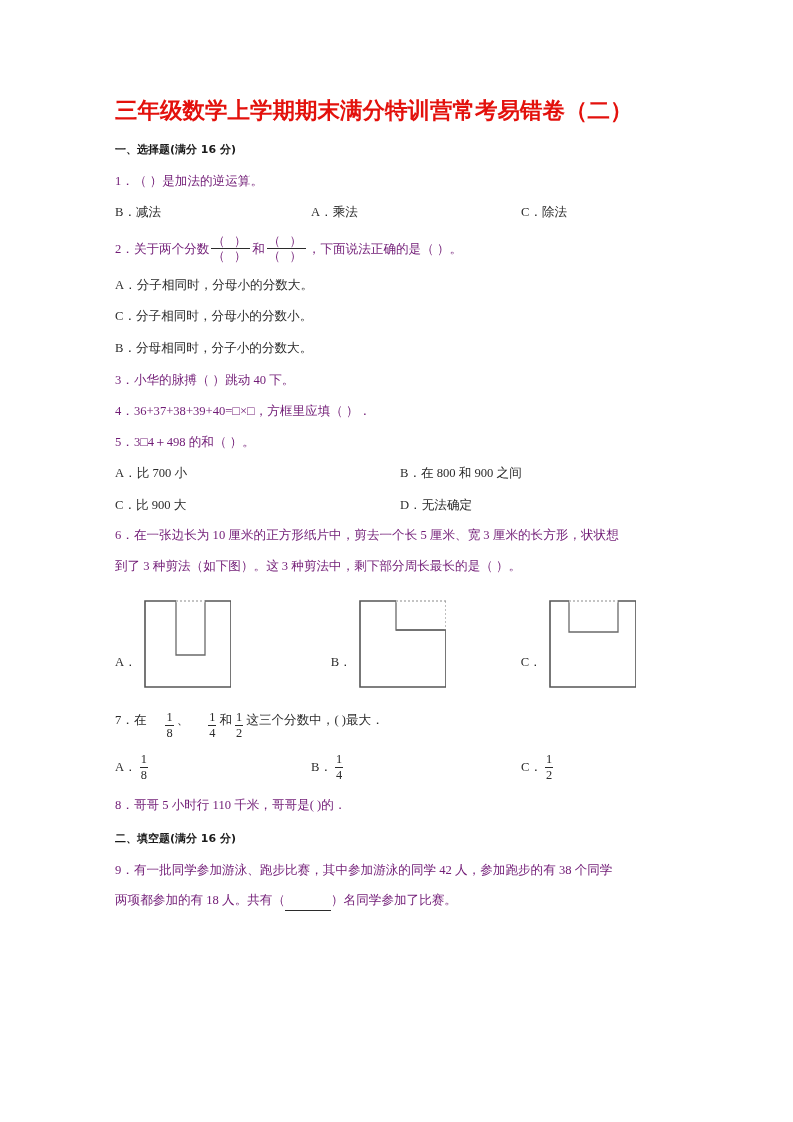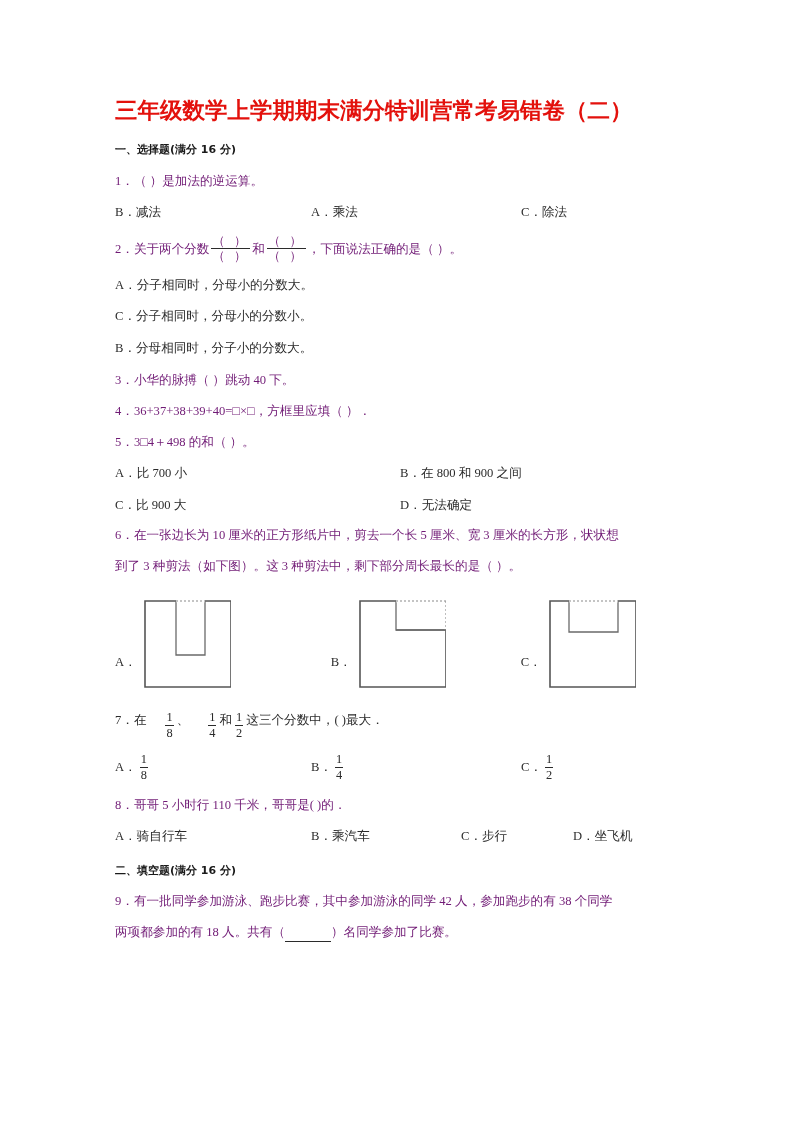--- a/index.html
+++ b/index.html
@@ -256,26 +256,20 @@
           <span class="den">4</span>
         </span></span>
     <span class="opt"><span>C．</span><span class="frac num-frac">
           <span class="num">1</span>
           <span class="bar"></span>
           <span class="den">2</span>
         </span></span>
   </div>
 
   <div class="q" style="">8．哥哥 5 小时行 110 千米，哥哥是(      )的．</div>
-  <div class="opts q8">
-    <span class="opt">A．骑自行车</span>
-    <span class="opt">B．乘汽车</span>
-    <span class="opt">C．步行</span>
-    <span class="opt">D．坐飞机</span>
-  </div>
 
   <div class="section-head" style="margin-top:16px;">二、填空题(满分 16 分)</div>
 
   <div class="q">9．有一批同学参加游泳、跑步比赛，其中参加游泳的同学 42 人，参加跑步的有 38 个同学</div>
   <div class="q" style="margin-top:11px;">
     <span>两项都参加的有 18 人。共有（</span><span class="blank-u"></span><span>）名同学参加了比赛。</span>
   </div>
 
 </div>
 

